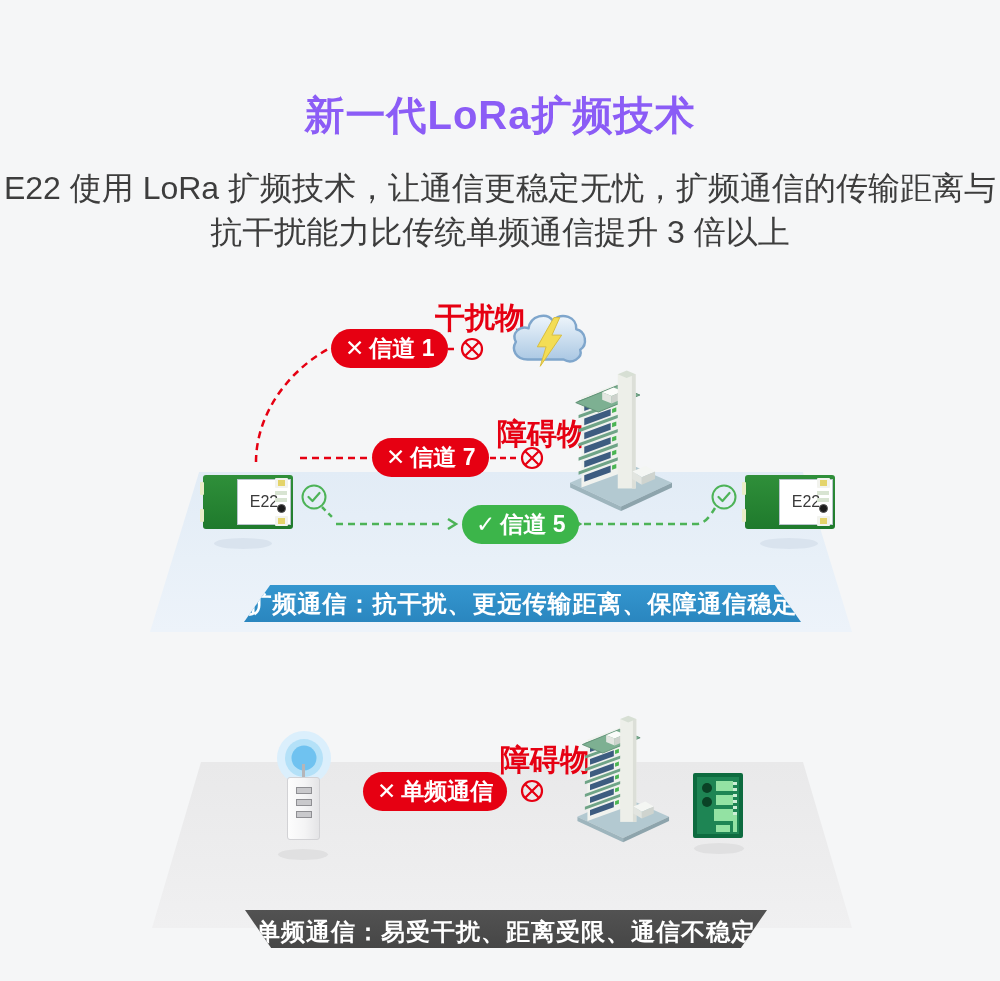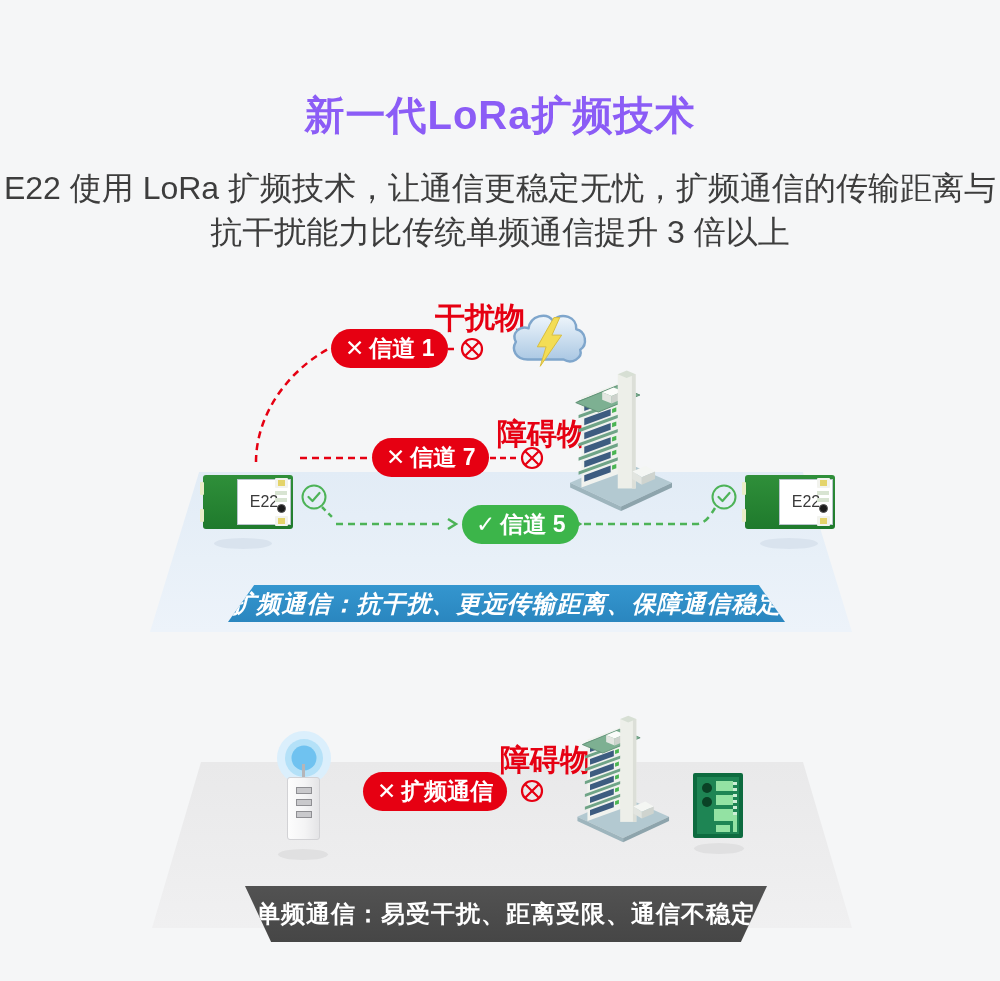--- a/index.html
+++ b/index.html
@@ -15,26 +15,26 @@
   .floor1{left:150px;top:472px;width:702px;height:160px;
           background:linear-gradient(180deg,#e2ecf6 0%,#e8f0f8 55%,#edf3fa 100%);
           clip-path:polygon(7% 0,93% 0,100% 100%,0 100%);}
   .floor2{left:152px;top:762px;width:700px;height:166px;
           background:linear-gradient(180deg,#e9e9ea 0%,#ededee 60%,#f0f0f1 100%);
           clip-path:polygon(7% 0,93% 0,100% 100%,0 100%);}
 
   
   .ribbon{display:flex;align-items:center;justify-content:center;color:#fff;font-weight:700;
           font-size:24px;letter-spacing:1px;white-space:nowrap;}
-  .ribbon-blue{left:228px;top:585px;width:557px;height:37px;
+  .ribbon-blue{left:244px;top:585px;width:557px;height:37px;
           background:linear-gradient(180deg,#3496cf,#2a86bf);
-          clip-path:polygon(4.7% 0,95.3% 0,100% 100%,0 100%);font-style:italic;}
-  .ribbon-dark{left:245px;top:886px;width:522px;height:56px;
+          clip-path:polygon(4.7% 0,95.3% 0,100% 100%,0 100%);}
+  .ribbon-dark{left:245px;top:910px;width:522px;height:38px;
           background:linear-gradient(180deg,#525252,#464646);
-          clip-path:polygon(0 0,100% 0,95% 100%,5% 100%);}
+          clip-path:polygon(0 0,100% 0,95% 100%,5% 100%);align-items:flex-end;}
 
   
   .pill{display:flex;align-items:center;justify-content:center;gap:5px;height:39px;border-radius:20px;
         color:#fff;padding:0 14px;box-sizing:border-box;white-space:nowrap;}
   .pill .mark{font-size:23px;font-weight:900;line-height:1;}
   .pill .plabel{font-size:23px;font-weight:700;line-height:1;text-align:right;}
   .pill-red{background:#e60012;}
   .pill-green{background:#3cb54a;}
 
   .red-label{color:#e60012;font-size:30px;font-weight:600;white-space:nowrap;}
@@ -235,21 +235,21 @@
   <div class="abs" style="left:302px;top:764px;width:3px;height:14px;background:#b5b5b8"></div>
   <div class="abs shadow shadow-gray" style="left:278px;top:849px;width:50px;height:11px"></div>
   <div class="abs tx-body">
     <span class="tx-slot" style="top:9px"></span>
     <span class="tx-slot" style="top:21px"></span>
     <span class="tx-slot" style="top:33px"></span>
   </div>
 
   <div class="abs pill pill-red" style="left:363px;top:772px">
     <span class="mark">✕</span>
-    <span class="plabel">扩频通信</span>
+    <span class="plabel">单频通信</span>
   </div>
   <svg class="abs" style="left:520px;top:779px" width="24" height="24">
     <circle cx="12" cy="12" r="10" fill="none" stroke="#e60012" stroke-width="2.2"></circle>
     <path d="M5.2,5.2 L18.8,18.8 M18.8,5.2 L5.2,18.8" stroke="#e60012" stroke-width="2.2"></path>
   </svg>
 
   <div class="abs red-label" style="left:500px;top:740px">障碍物</div>
   <svg class="abs" style="left:577px;top:708px" width="94" height="136" viewBox="0 0 110 160">
     <use href="#bld"></use>
   </svg>

